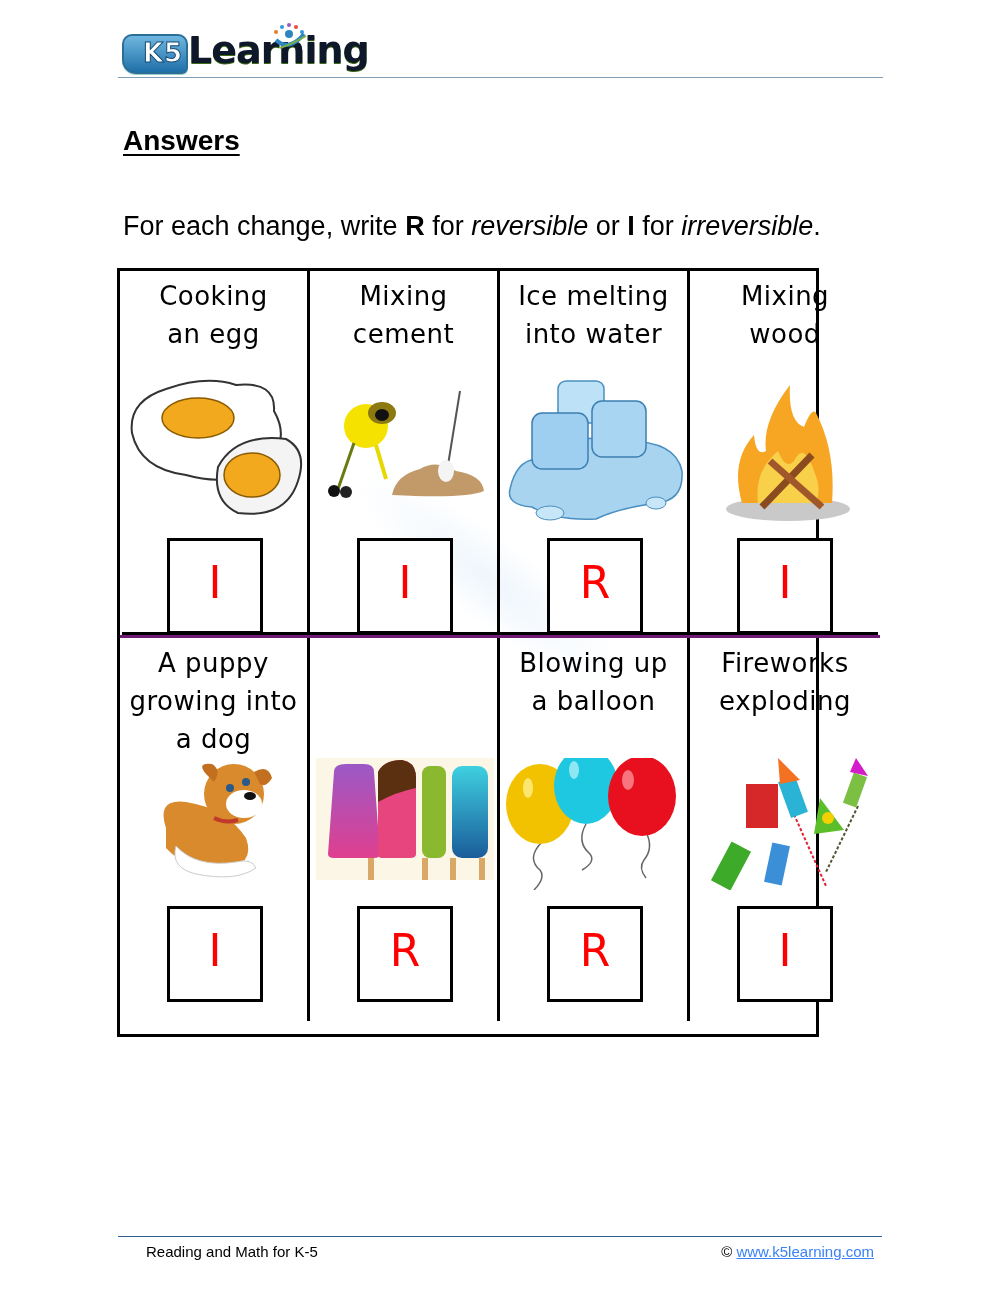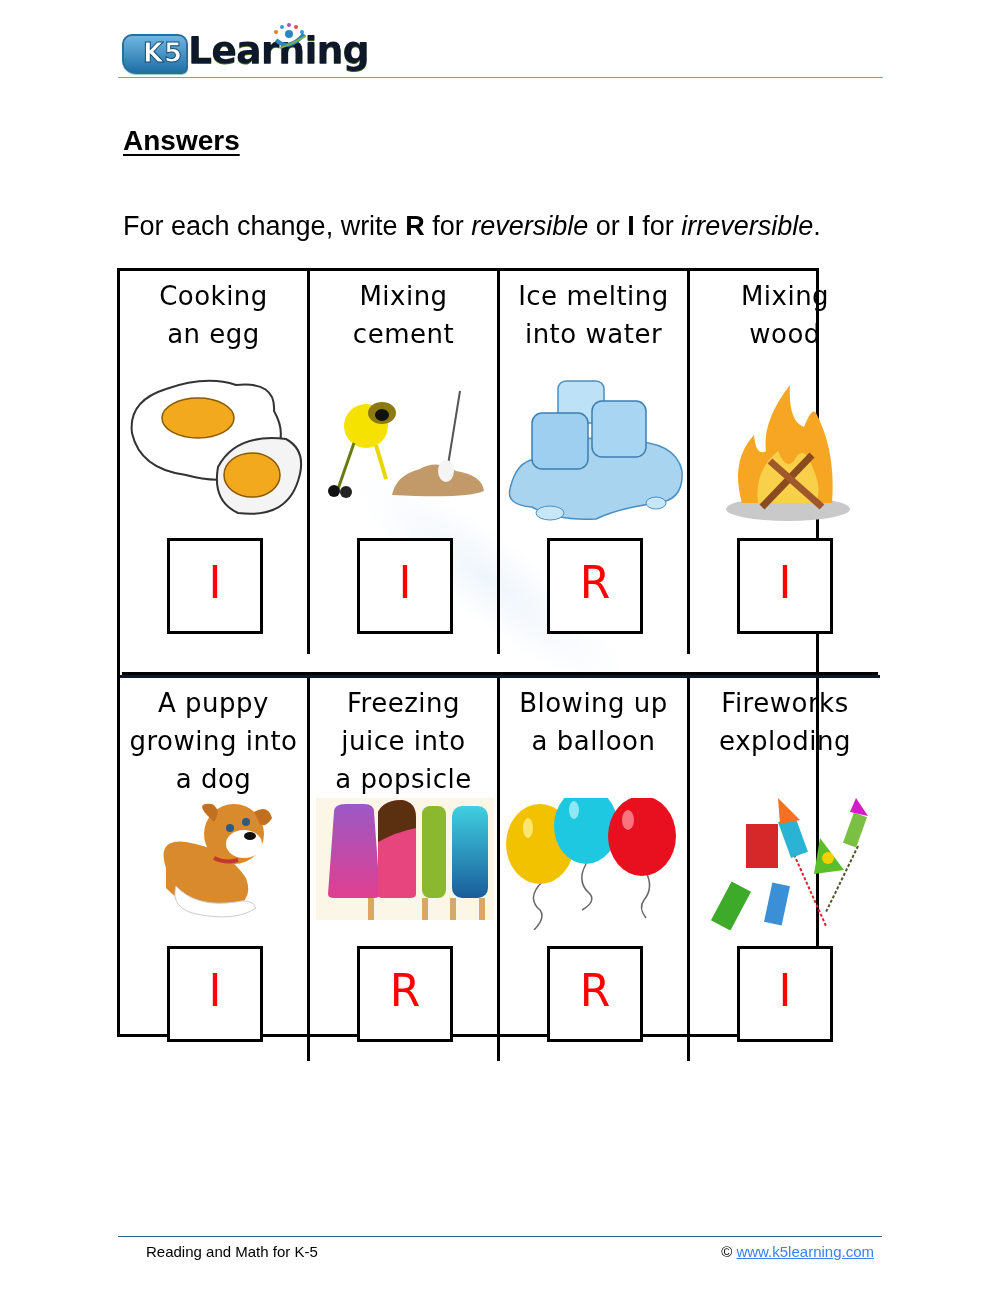--- a/index.html
+++ b/index.html
@@ -19,21 +19,21 @@
   
   .answers-title { position:absolute; left:123px; top:125px; font:bold 28px "Liberation Sans", sans-serif; text-decoration:underline; text-underline-offset:4px; text-decoration-thickness:2px; }
   .instructions { position:absolute; left:123px; top:211px; font:27px "Liberation Sans", sans-serif; white-space:nowrap; }
   .instructions b { font-weight:bold; }
   .instructions i { font-style:italic; }
 
   
   .grid { position:absolute; left:117px; top:268px; width:702px; height:769px; box-sizing:border-box; border:3px solid #000; }
   .row { position:absolute; left:0; width:760px; height:383px; display:flex; }
   .row.r0 { top:0; }
-  .row.r1 { top:404px; border-top:3px solid #0f172a; box-shadow:0 -5px 0 -2px #000;justify-content:center; }
+  .row.r1 { top:364px; border-top:3px solid #701a75; box-shadow:0 -5px 0 -2px #000;justify-content:center; }
   .cell { position:relative; width:190px; height:100%; box-sizing:border-box; border-right:3px solid #000; }
   .cell:last-child { border-right:none; width:190px; }
   .label { position:absolute; left:0; right:0; top:6px; text-align:center; font:26px "DejaVu Sans", sans-serif; line-height:38px; letter-spacing:0.5px; white-space:pre-line; }
   .illus { position:absolute; left:6px; right:6px; height:155px; }
   .r0 .illus { top:100px; }
   .r1 .illus { top:120px; height:132px; }
   .answer-box { position:absolute; left:47px; top:267px; width:96px; height:96px; box-sizing:border-box; border:3px solid #000; background:#fff; }
   .r1 .answer-box { top:268px; }
   .answer-letter { position:absolute; left:0; right:0; top:16px; text-align:center; font:44px "DejaVu Sans", sans-serif; color:#ff0000; }
 
@@ -155,23 +155,20 @@
           <circle cx="120" cy="24" r="4" fill="#2a5a8a"></circle>
         <path d="M80 16 Q70 4 86 6 Q96 12 88 24Z" fill="#c27020"></path>
         <path d="M128 14 Q142 6 146 20 Q140 30 134 26Z" fill="#c27020"></path>
         <path d="M88 60 Q100 66 112 62" stroke="#c0392b" stroke-width="4" fill="none"></path>
       </svg>
       <div class="answer-box">
           <div class="answer-letter">I</div>
         </div>
     </div>
     <div class="cell">
-      <div class="label">Freezing
-juice into
-a popsicle</div>
       <svg class="illus" viewBox="0 0 178 132">
         <rect x="0" y="0" width="178" height="122" fill="#fbf6e6"></rect>
         <rect x="52" y="100" width="6" height="22" fill="#d9a766"></rect>
           <rect x="106" y="100" width="6" height="22" fill="#d9a766"></rect>
           <rect x="134" y="100" width="6" height="22" fill="#d9a766"></rect>
           <rect x="163" y="100" width="6" height="22" fill="#d9a766"></rect>
         <path d="M18 14 Q18 6 30 6 L48 6 Q58 6 58 14 L64 96 Q64 100 58 100 L18 100 Q12 100 12 96Z" fill="url(#gp)"></path>
         <path d="M62 14 Q68 2 86 2 Q100 4 100 20 L100 96 Q100 100 94 100 L66 100 Q62 100 62 96Z" fill="#e6457e"></path>
         <path d="M62 14 Q68 2 86 2 Q100 4 100 20 L100 30 Q80 34 62 44Z" fill="#5a3010"></path>
         <rect x="106" y="8" width="24" height="92" rx="8" fill="#8ab82e"></rect>

